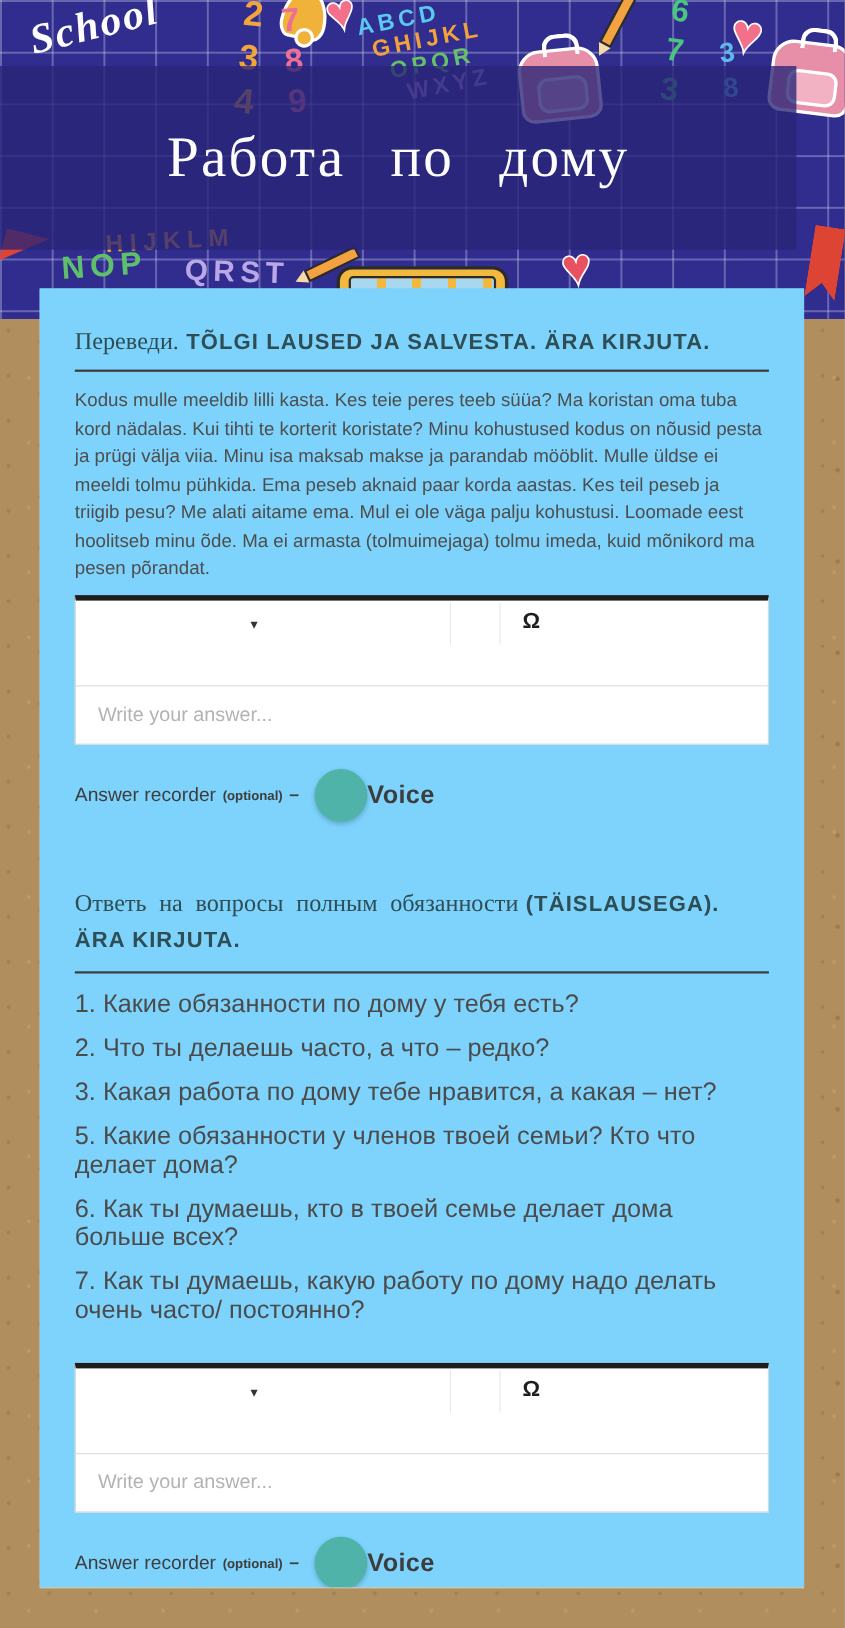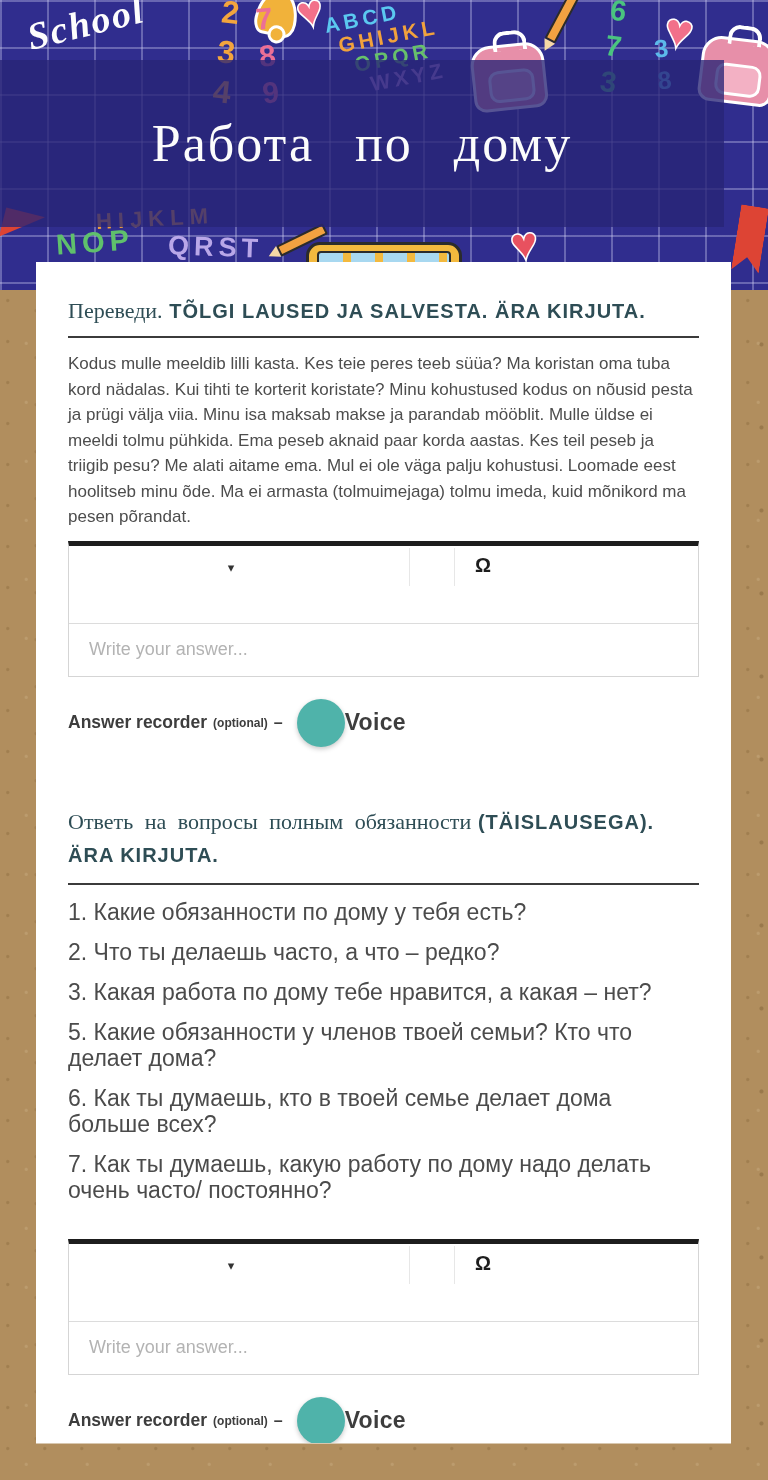--- a/index.html
+++ b/index.html
@@ -70,21 +70,21 @@
   .ribbon { left:736px; top:206px; width:28px; height:66px; background:#dd4434; transform:rotate(9deg);
     clip-path:polygon(0 0,100% 0,100% 100%,50% 78%,0 100%); }
 
   .band { position:absolute; left:0; top:60px; width:724px; height:167px;
     background:rgba(40,36,118,.78); z-index:2; display:flex; align-items:center; justify-content:center; }
   .page-title { font-family:"Liberation Serif", serif; font-weight:400; color:#fcfcfc;
     font-size:52px; letter-spacing:2px; word-spacing:26px; }
 
   
   .card { position:absolute; left:36px; top:262px; width:695px; height:1181px; z-index:5;
-    background:#ffffff; padding:32px 32px 0; overflow:hidden; box-shadow:0 1px 0 rgba(255,255,255,.5); }
+    background:#7dd3fc; padding:32px 32px 0; overflow:hidden; box-shadow:0 1px 0 rgba(255,255,255,.5); }
 
   .section-heading { color:#2e4d55; white-space:nowrap; margin-top:2px; }
   .section-heading.wrap { white-space:normal; line-height:32px; }
   .hs { font-family:"Liberation Serif", serif; font-weight:400; font-size:22px; }
   .hm { font-family:"Liberation Sans", sans-serif; font-weight:700; font-size:20px; letter-spacing:1px; }
   .heading-rule { border:0; border-top:2px solid #3b3b3b; margin:12px 0 0; }
   .ws { word-spacing:6px; }
 
   .passage { margin-top:13px; color:#4d4d4d; font-size:17px; line-height:25.5px; }
 
@@ -95,21 +95,21 @@
   .sep { position:absolute; top:2px; width:1px; height:38px; background:#e7e7e7; }
   .sep1 { left:340px; } .sep2 { left:385px; }
   .omega-btn { position:absolute; left:396px; top:4px; width:36px; height:32px; border:0; background:transparent;
     color:#1d1d1d; font-size:20px; font-weight:700; cursor:pointer; }
   .input-row { border-top:1px solid #dcdcdc; }
   .answer-input { width:100%; height:52px; border:0; outline:none; background:transparent;
     padding:0 20px; font-family:"Liberation Sans", sans-serif; font-size:18px; color:#444; }
   .answer-input::placeholder { color:#b3b3b3; }
 
   .recorder { display:flex; align-items:center; margin-top:18px; height:56px; color:#3d3d3d; }
-  .rec-label { font-weight:700; font-size:17.5px; }
+  .rec-label { font-weight:400; font-size:17.5px; }
   .rec-optional { font-weight:700; font-size:12px; margin-left:6px; }
   .rec-dash { font-weight:700; font-size:16px; margin-left:6px; }
   .voice-btn { width:48px; height:48px; border-radius:50%; border:0; background:#4fb3aa; margin-left:14px;
     cursor:pointer; box-shadow:0 2px 5px rgba(0,0,0,.22); }
   .voice-label { font-weight:700; font-size:23px; letter-spacing:.3px; }
 
   .section2 { margin-top:54px; }
   .questions { margin-top:6px; }
   .question { color:#4b4b4b; font-size:23px; line-height:26px; margin-top:14px; }
 </style>

